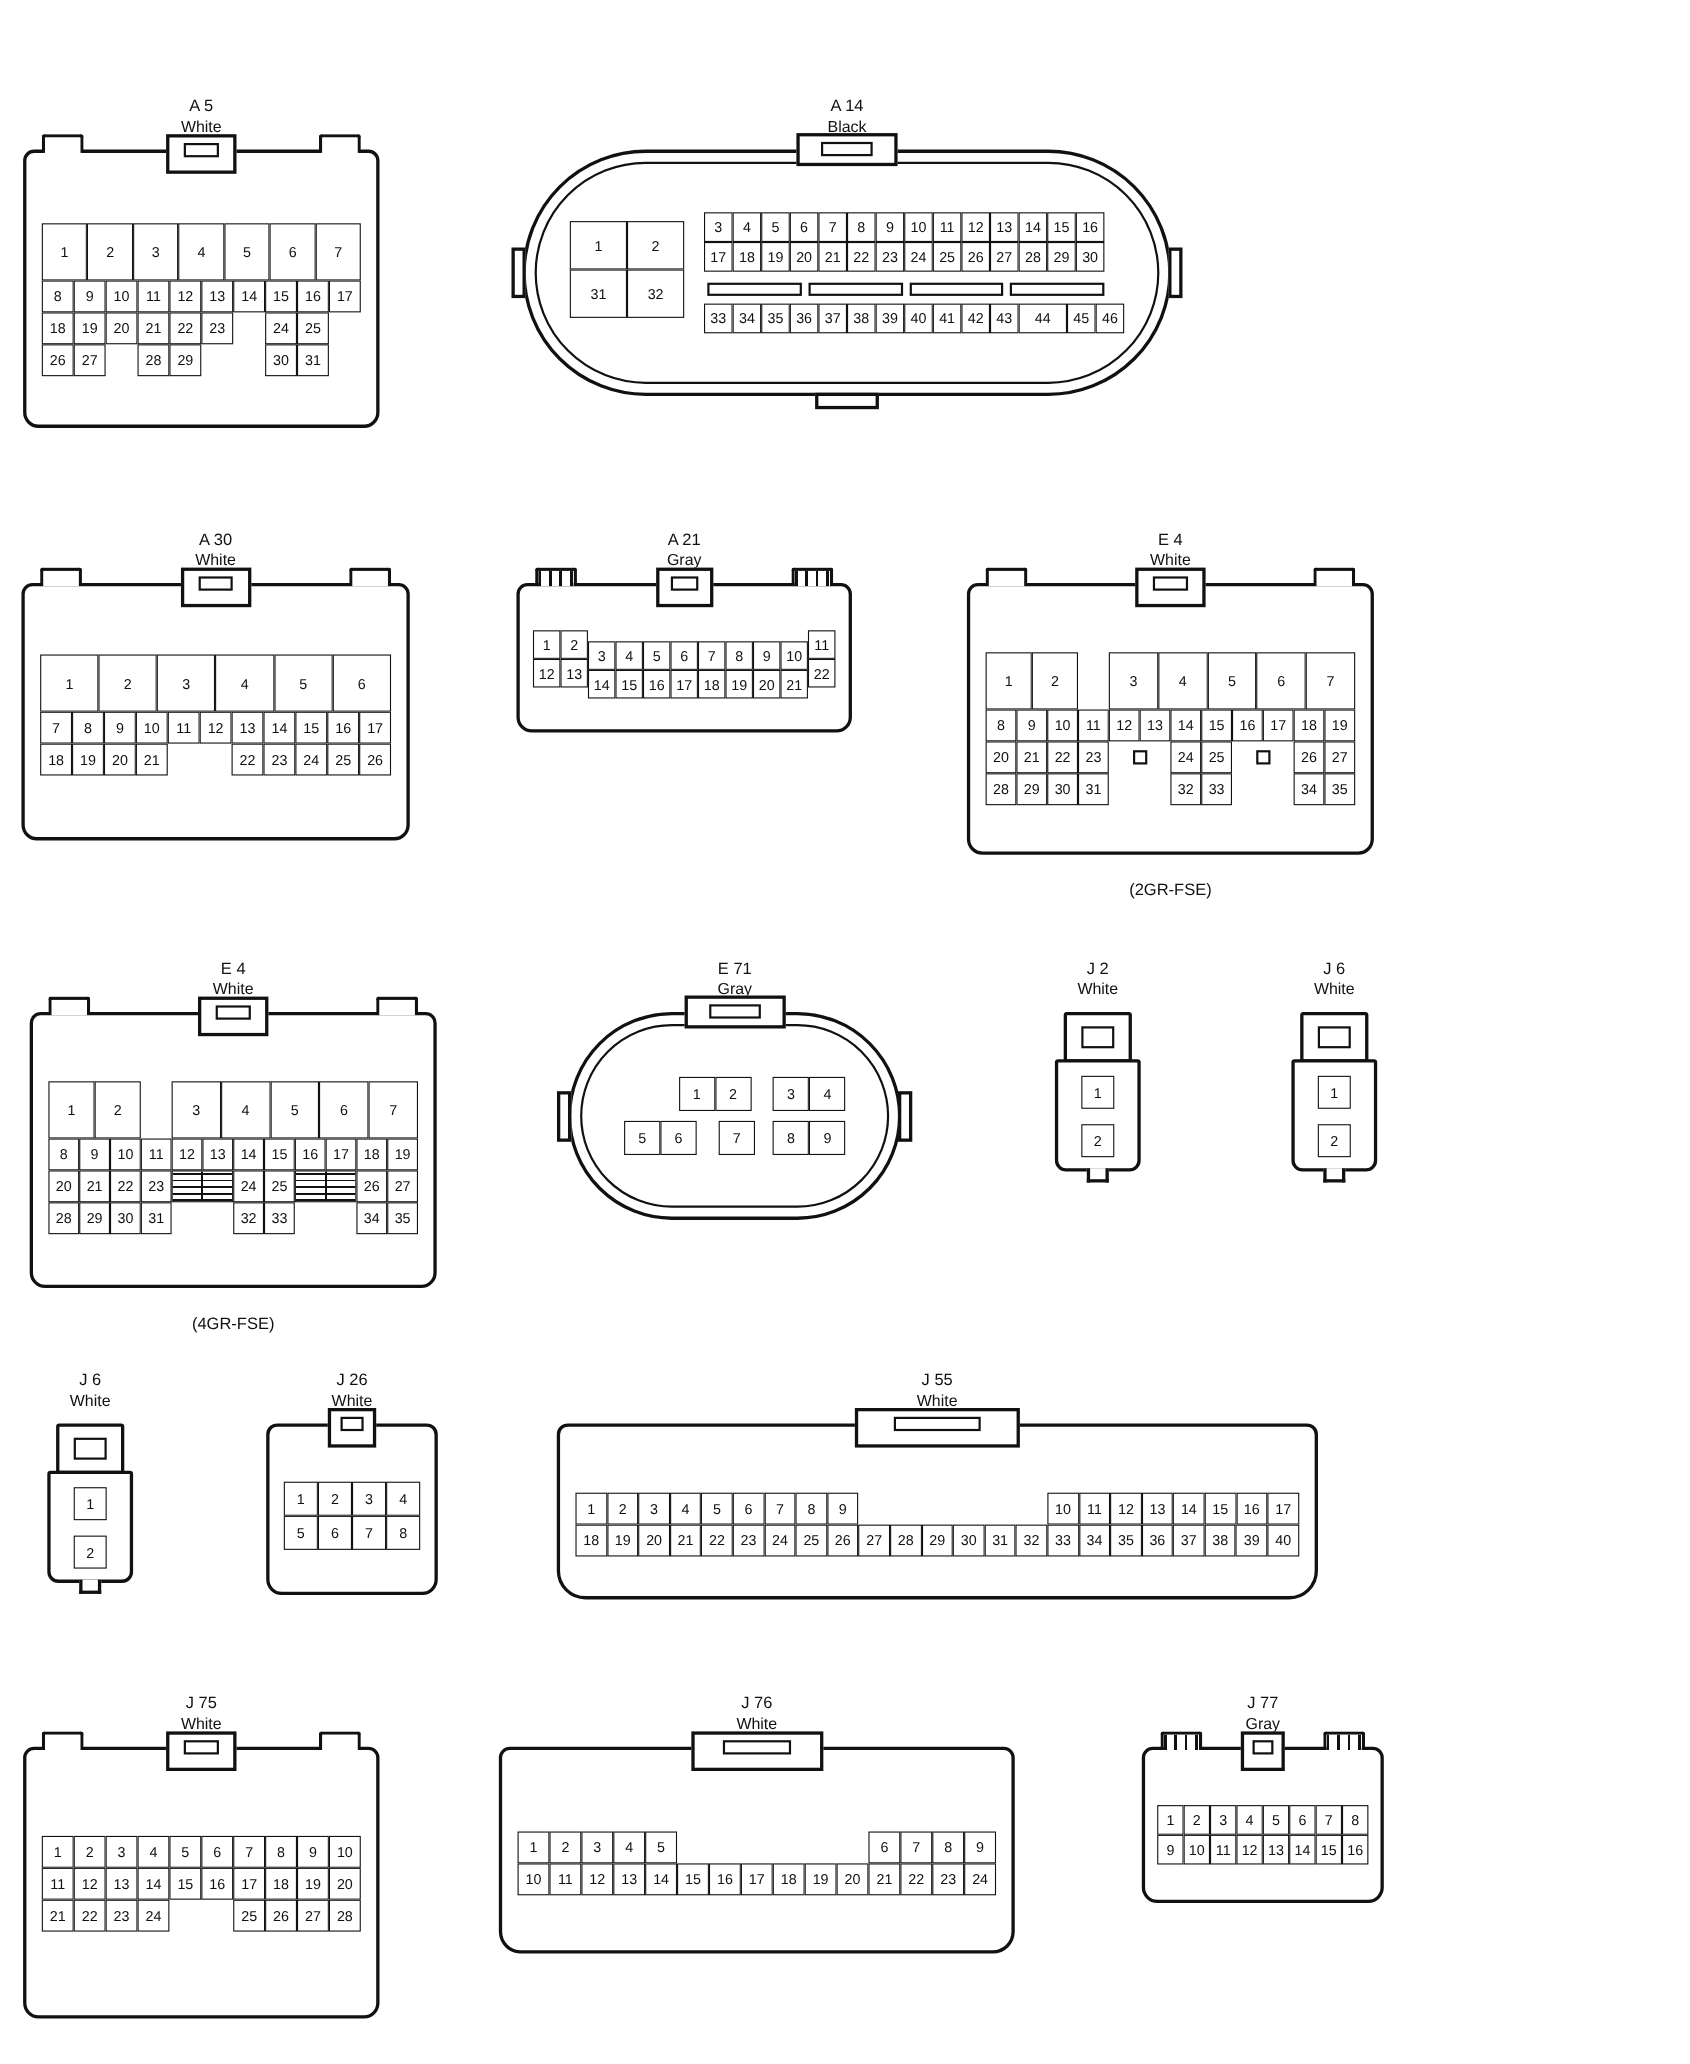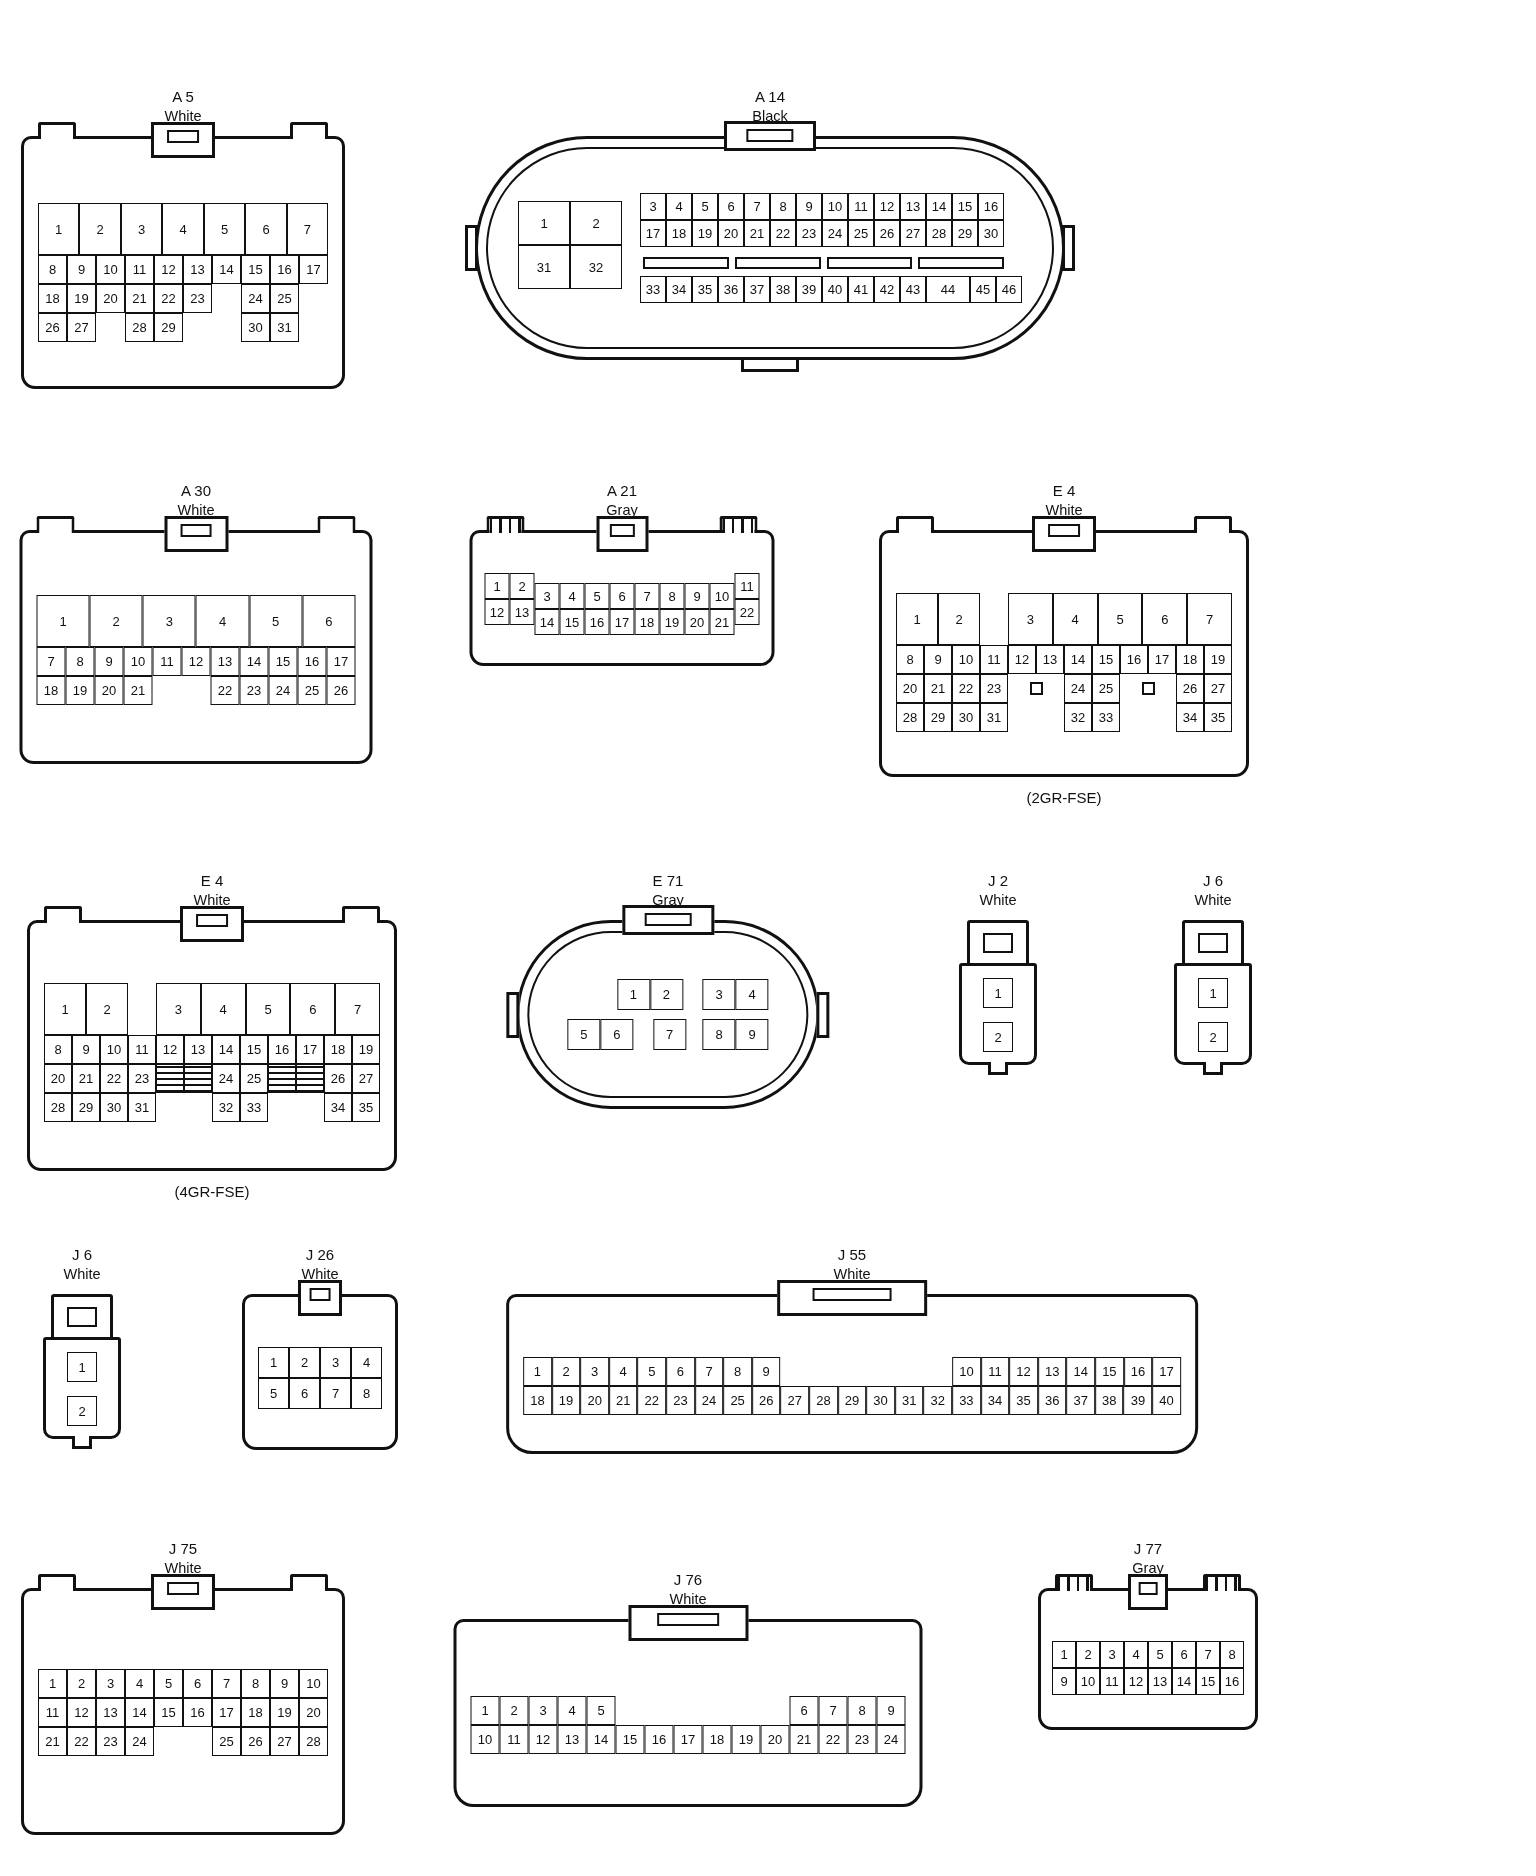--- a/index.html
+++ b/index.html
@@ -8,21 +8,21 @@
           font-family:"Liberation Sans", sans-serif; color:#111; overflow:hidden; }
   .titlebar { position:absolute; top:12px; left:16px; right:16px;
               border-top:3.5px solid #000; border-bottom:3px solid #000;
               text-align:center; padding:5px 0 7px; background:#fff; }
   .title { font-size:19px; font-weight:bold; display:inline; }
   .canvas { position:absolute; inset:0; }
 
   .conn { position:absolute; transform:translateX(-50%); display:flex; flex-direction:column; align-items:center; }
   .conn-label { font-size:15px; margin-bottom:3px; white-space:nowrap; }
   .conn-color { font-size:14.5px; margin-bottom:12px; white-space:nowrap; }
-  .conn-sublabel { font-size:15px; margin-top:12px; white-space:nowrap; }
+  .conn-sublabel { font-size:15px; margin-top:24px; white-space:nowrap; }
 
   .housing { position:relative; background:#fff; border:3px solid #111; }
   .housing.oval { border-radius:999px; }
   .housing.oval::before { content:""; position:absolute; inset:8px; border:2.5px solid #111; border-radius:999px; }
 
   .grids { position:relative; z-index:2; display:flex; align-items:flex-start; }
   .pin-grid {}
   .pin-row { display:flex; }
   .pin { border:1.7px solid #111; background:#fff; display:flex; align-items:center; justify-content:center;
          font-size:13px; line-height:1; }
@@ -659,21 +659,21 @@
                 <div class="gap" style="width: 58px; height: 100%;"></div>
                 <div class="pin" style="width: 29px; height: 100%;">25</div>
                 <div class="pin" style="width: 29px; height: 100%;">26</div>
                 <div class="pin" style="width: 29px; height: 100%;">27</div>
                 <div class="pin" style="width: 29px; height: 100%;">28</div>
               </div>
             </div>
           </div>
         </div>
       </div>
-      <div class="conn" style="left: 688px; top: 1540px; margin-top: 31px;">
+      <div class="conn" style="left: 688px; top: 1540px;">
         <div class="conn-label">J 76</div>
         <div class="conn-color">White</div>
         <div class="housing box" style="padding: 74px 14px 50px; border-radius: 10px 10px 20px 20px;">
           <div class="latch" style="width: 120px;">
             <div class="latch-inner"></div>
           </div>
           <div class="grids">
             <div class="pin-grid">
               <div class="pin-row" style="height: 29px; margin-top: 0px;">
                 <div class="pin" style="width: 29px; height: 100%;">1</div>

